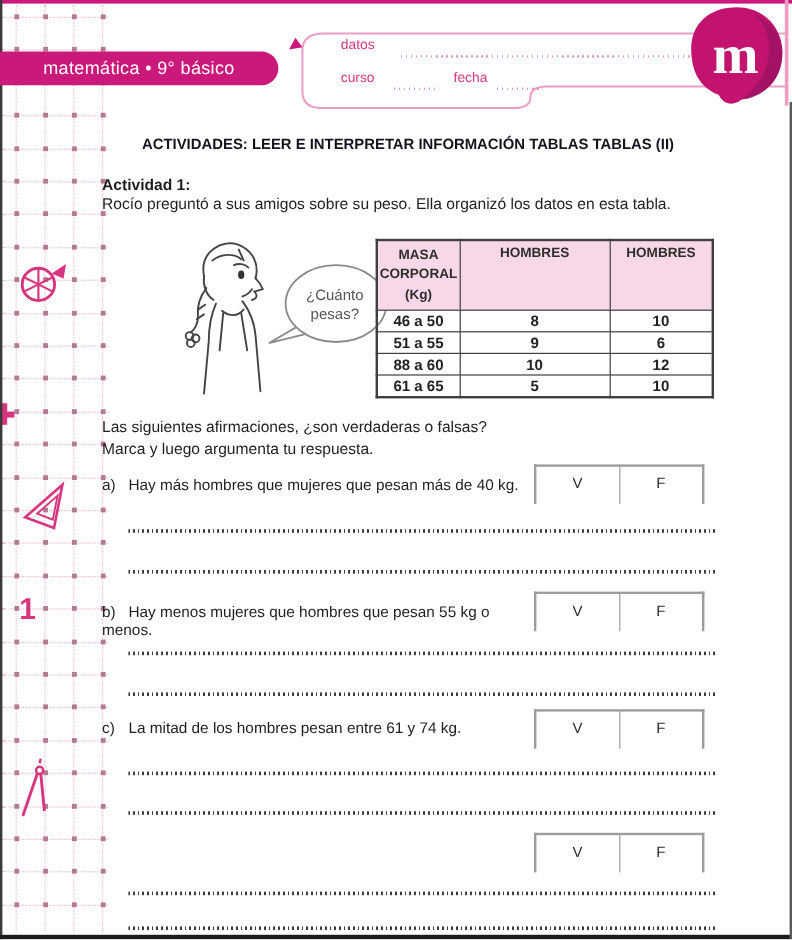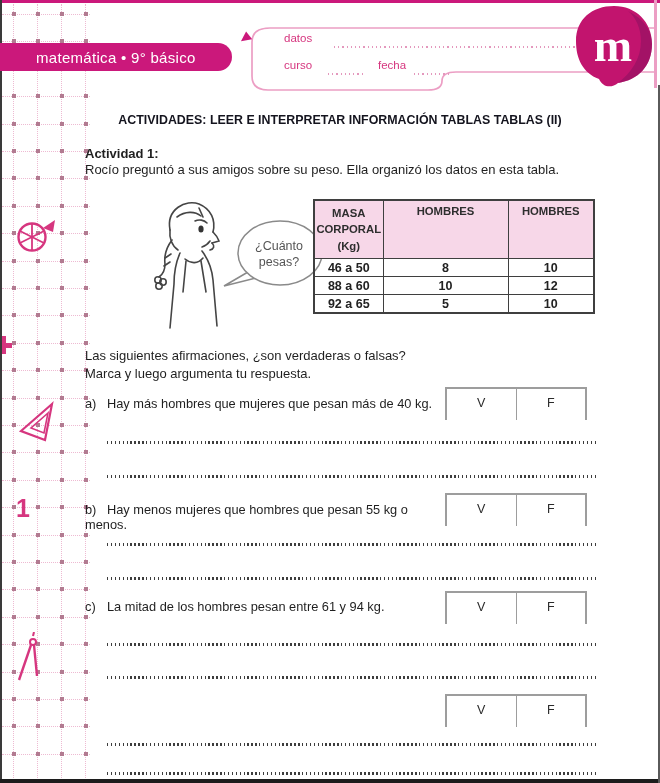--- a/index.html
+++ b/index.html
@@ -312,26 +312,31 @@
 (Kg)</th>
       <th>HOMBRES</th>
       <th>HOMBRES</th>
     </tr>
     <tr>
       <td>46 a 50</td>
       <td>8</td>
       <td>10</td>
     </tr>
     <tr>
+      <td>51 a 55</td>
+      <td>9</td>
+      <td>6</td>
+    </tr>
+    <tr>
       <td>88 a 60</td>
       <td>10</td>
       <td>12</td>
     </tr>
     <tr>
-      <td>92 a 65</td>
+      <td>61 a 65</td>
       <td>5</td>
       <td>10</td>
     </tr>
   </tbody>
     </table>
 
   <div class="instr" style="top:348px;">Las siguientes afirmaciones, ¿son verdaderas o falsas?</div>
   <div class="instr" style="top:366px;">Marca y luego argumenta tu respuesta.</div>
 
   <div class="q" style="top:396px;">
@@ -348,21 +353,21 @@
     <span class="qlabel">b)</span><span>Hay menos mujeres que hombres que pesan 55 kg o menos.</span>
   </div>
   <div class="vf" style="top:493px;">
     <div>V</div>
     <div>F</div>
   </div>
   <div class="ansline" style="top:543px;"></div>
   <div class="ansline" style="top:577px;"></div>
 
   <div class="q" style="top:599px;">
-    <span class="qlabel">c)</span><span>La mitad de los hombres pesan entre 61 y 94 kg.</span>
+    <span class="qlabel">c)</span><span>La mitad de los hombres pesan entre 61 y 74 kg.</span>
   </div>
   <div class="vf" style="top:591px;">
     <div>V</div>
     <div>F</div>
   </div>
   <div class="ansline" style="top:643px;"></div>
   <div class="ansline" style="top:676px;"></div>
 
   <div class="vf" style="top:694px;">
     <div>V</div>

